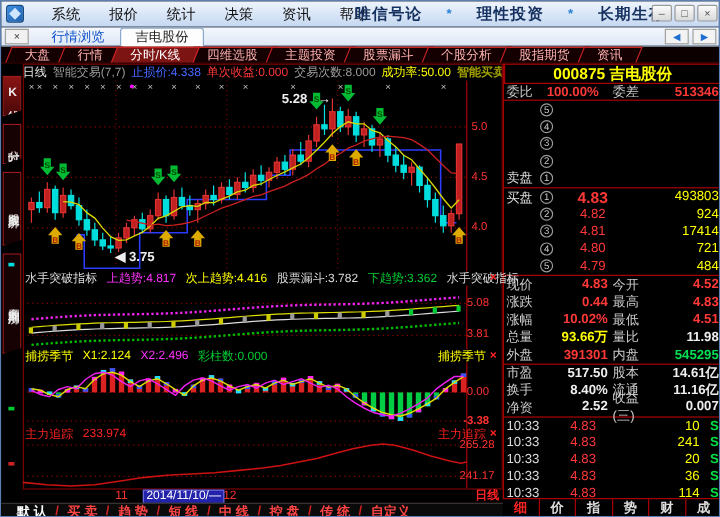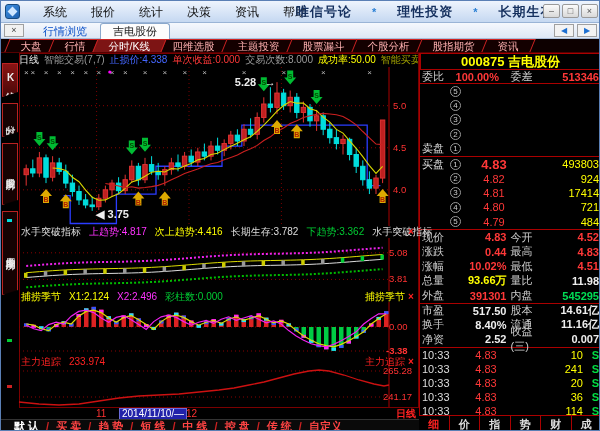--- a/index.html
+++ b/index.html
@@ -35,21 +35,21 @@
   .markettabs{position:absolute;left:0;top:38px;width:600px;height:14px;background:#0d0000;display:flex;
     border-bottom:1px solid #550000;padding-left:6px;}
   .mtab{position:relative;margin-right:-5px;padding:0 13px;font-size:10.5px;line-height:13px;color:#ffb0b0;
     border:1px solid #c22;border-bottom:none;transform:skewX(-22deg);background:#140000;white-space:nowrap;}
   .mtab>span{display:inline-block;transform:skewX(22deg);}
   .mtab.active{background:#7d1414;color:#fff;z-index:2;}
   
   .chartheader{position:absolute;left:18px;top:52px;width:400px;height:14px;display:flex;align-items:center;
     gap:5px;font-size:10px;white-space:nowrap;overflow:hidden;background:#000;}
   .ch-w{color:#e8e8e8;} .ch-gray{color:#9a9a9a;} .ch-blue{color:#4466ff;} .ch-red{color:#ff3838;}
-  .ch-yellow{color:#ffff00;text-align:center;} .ch-olive{color:#a0a000;margin-left:auto;}
+  .ch-yellow{color:#ffff00;text-align:center;} .ch-olive{color:#a0a000;margin-left:auto;font-weight:bold;}
   
   .leftstrip{position:absolute;left:0;top:52px;width:18px;height:379px;background:#000;}
   .vtab{position:absolute;left:1px;width:16px;writing-mode:vertical-rl;text-orientation:upright;
     font-size:10px;letter-spacing:1px;color:#eee;text-align:center;border:1px solid #b22;
     background:#160202;clip-path:polygon(0 0,100% 0,100% calc(100% - 5px),0 100%);padding:3px 0 7px 0;}
   .vtab.active{background:linear-gradient(#8a1414,#4a0808);font-weight:bold;}
   .strip-dot{position:absolute;left:6px;width:5px;height:3px;}
   
   .chartframe{position:absolute;left:18px;top:52px;width:400px;height:366px;border:1px solid #7a0000;}
   .paneheader{position:absolute;left:18px;width:400px;display:flex;gap:8px;font-size:10px;
@@ -342,21 +342,21 @@
       <circle cx="90.8" cy="5" r="1.6" fill="#ff00ff"></circle>
       <text x="215.79999999999998" y="19.142857142857117" font-size="11" font-weight="bold" fill="#eee">5.28</text>
       <text x="245.79999999999998" y="19.142857142857117" font-size="11" fill="#eee">→</text>
       <text x="77" y="150.85714285714286" font-size="11" font-weight="bold" fill="#eee">◀ 3.75</text>
     </svg>
 
   <div class="paneheader" style="top:225px;height:12px;">
     <span class="ph-white">水手突破指标</span>
     <span class="ph-magenta">上趋势:4.817</span>
     <span class="ph-yellow">次上趋势:4.416</span>
-    <span class="ph-white">长期生存:3.782</span>
+    <span class="ph-white">股票漏斗:3.782</span>
     <span class="ph-green">下趋势:3.362</span>
     <span class="ph-white ph-right">水手突破指标</span>
   </div>
   <span class="pane-close" style="left:404px;top:225px;">×</span>
   <svg id="sailor-svg" style="left:18px;top:237px;" width="400" height="53">
       <line x1="0" y1="14.799999999999997" x2="370" y2="14.799999999999997" stroke="#8a0000" stroke-dasharray="1,3"></line>
       <line x1="0" y1="41.409523809523805" x2="370" y2="41.409523809523805" stroke="#8a0000" stroke-dasharray="1,3"></line>
       <line x1="370" y1="0" x2="370" y2="53" stroke="#aa0000"></line>
       <polyline points="7.2,27.999999999999996 13.8,27.46789001510097 20.4,26.948671929550763 26.999999999999996,26.454436086837596 33.6,25.995719555589584 40.2,25.58085098568293 46.8,25.21543277313181 53.4,24.901992730238987 60,24.639826918469886 66.60000000000001,24.42504341594153 73.2,24.25080429827477 79.8,24.107750787613274 86.39999999999999,23.98458513610221 93,23.868773065130007 99.6,23.747323086063687 106.2,23.607594248088798 112.8,23.438082091305674 119.39999999999999,23.22913393832491 126,22.973549050995494 132.59999999999997,22.667026337426986 139.2,22.30843177305101 145.79999999999998,21.899868908776575 152.39999999999998,21.44654808238282 158.99999999999997,20.95646246495175 165.59999999999997,20.43989108420479 172.2,19.908759724344606 178.79999999999998,19.37589943855498 185.39999999999998,18.85424877626005 191.99999999999997,18.35604932678808 198.59999999999997,17.89208459663798 205.2,17.47100954327449 211.79999999999998,17.09881245179254 218.39999999999998,16.778442612353743 224.99999999999997,16.509626947608943 231.59999999999997,16.288886991325086 238.2,16.10975516256792 244.79999999999998,15.963176888559284 251.39999999999998,15.838073574157338 258,15.722031415244174 264.59999999999997,15.602073228940554 271.2,15.465465311983456 277.79999999999995,15.300509160720193 284.4,15.097268827404806 291,14.848188689304955 297.59999999999997,14.548563220728198 304.2,14.196829559818962 310.79999999999995,13.794664679738887 317.4,13.34688112259802 323.99999999999994,12.86112777889561 330.59999999999997,12.347414316555614 337.2,11.817488828256256 343.79999999999995,11.284107391928167 350.4,10.760240959611957 356.99999999999994,10.258268886483764 363.59999999999997,9.789209242509116 " stroke="#ee22ee" fill="none" stroke-width="2" stroke-dasharray="2,2"></polyline>
       <polyline points="7.2,34.70476190476191 13.8,34.17265191986288 20.4,33.65343383431266 26.999999999999996,33.15919799159949 33.6,32.700481460351476 40.2,32.285612890444824 46.8,31.92019467789372 53.4,31.60675463500088 60,31.344588823231796 66.60000000000001,31.129805320703444 73.2,30.955566203036682 79.8,30.812512692375183 86.39999999999999,30.689347040864103 93,30.5735349698919 99.6,30.45208499082558 106.2,30.31235615285071 112.8,30.142843996067583 119.39999999999999,29.933895843086802 126,29.678310955757404 132.59999999999997,29.371788242188877 139.2,29.0131936778129 145.79999999999998,28.60463081353847 152.39999999999998,28.15130998714471 158.99999999999997,27.661224369713658 165.59999999999997,27.144652988966698 172.2,26.61352162910652 178.79999999999998,26.080661343316876 185.39999999999998,25.55901068102194 191.99999999999997,25.060811231549973 198.59999999999997,24.596846501399874 205.2,24.175771448036404 211.79999999999998,23.80357435655445 218.39999999999998,23.48320451711563 224.99999999999997,23.21438885237083 231.59999999999997,22.993648896086977 238.2,22.814517067329813 244.79999999999998,22.667938793321177 251.39999999999998,22.542835478919248 258,22.426793320006084 264.59999999999997,22.306835133702464 271.2,22.170227216745367 277.79999999999995,22.005271065482102 284.4,21.802030732166717 291,21.552950594066843 297.59999999999997,21.253325125490107 304.2,20.901591464580854 310.79999999999995,20.499426584500778 317.4,20.051643027359912 323.99999999999994,19.565889683657502 330.59999999999997,19.052176221317524 337.2,18.522250733018147 343.79999999999995,17.988869296690076 350.4,17.46500286437385 356.99999999999994,16.963030791245657 363.59999999999997,16.493971147271008 " stroke="#dddd00" fill="none" stroke-width="1"></polyline>

